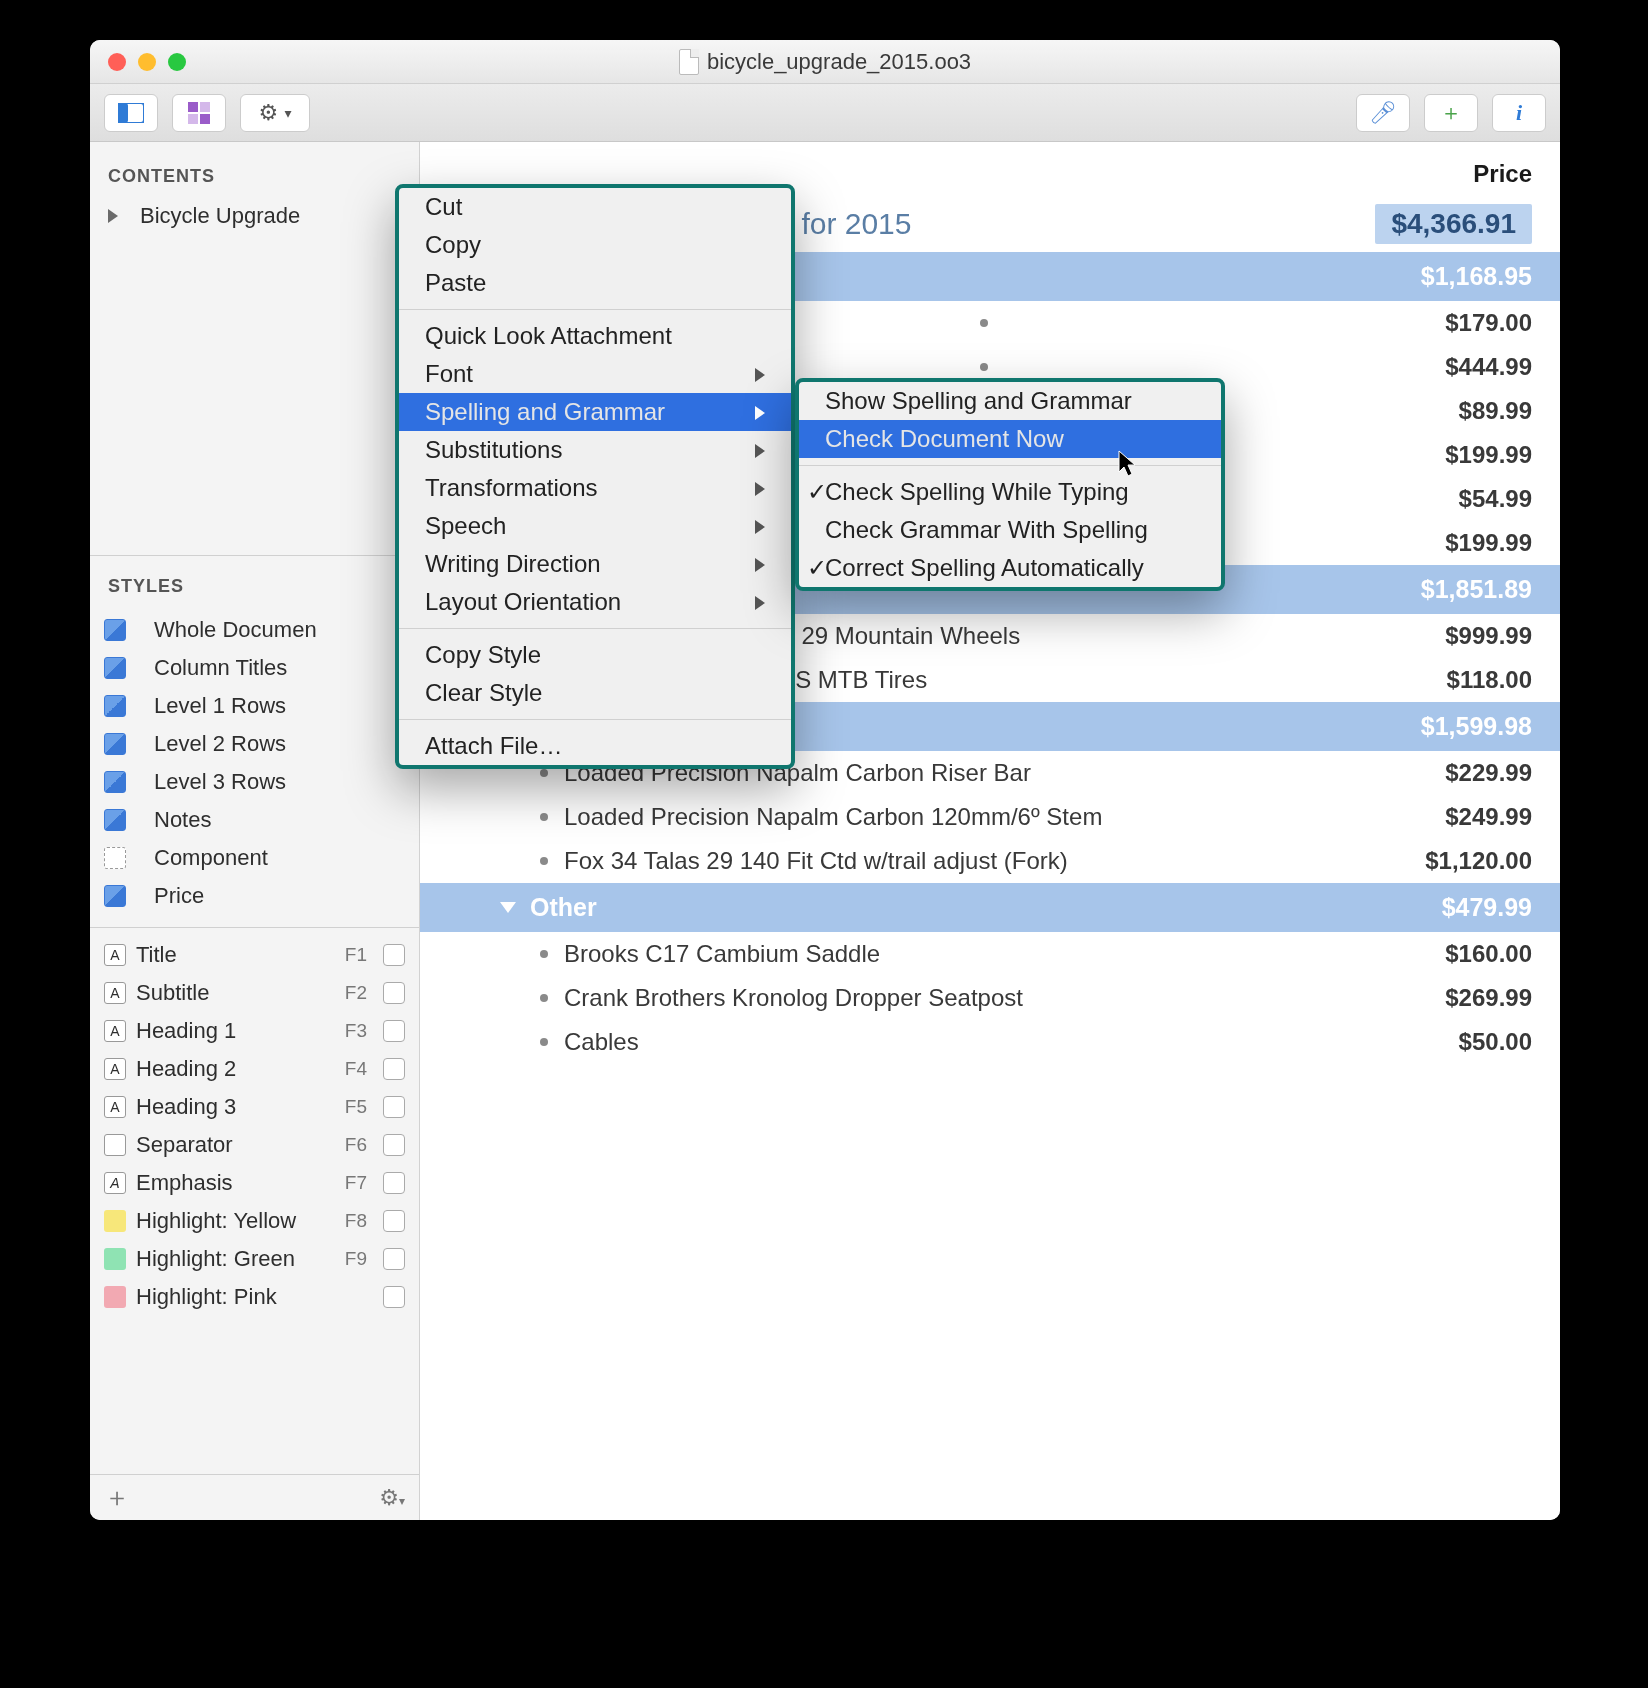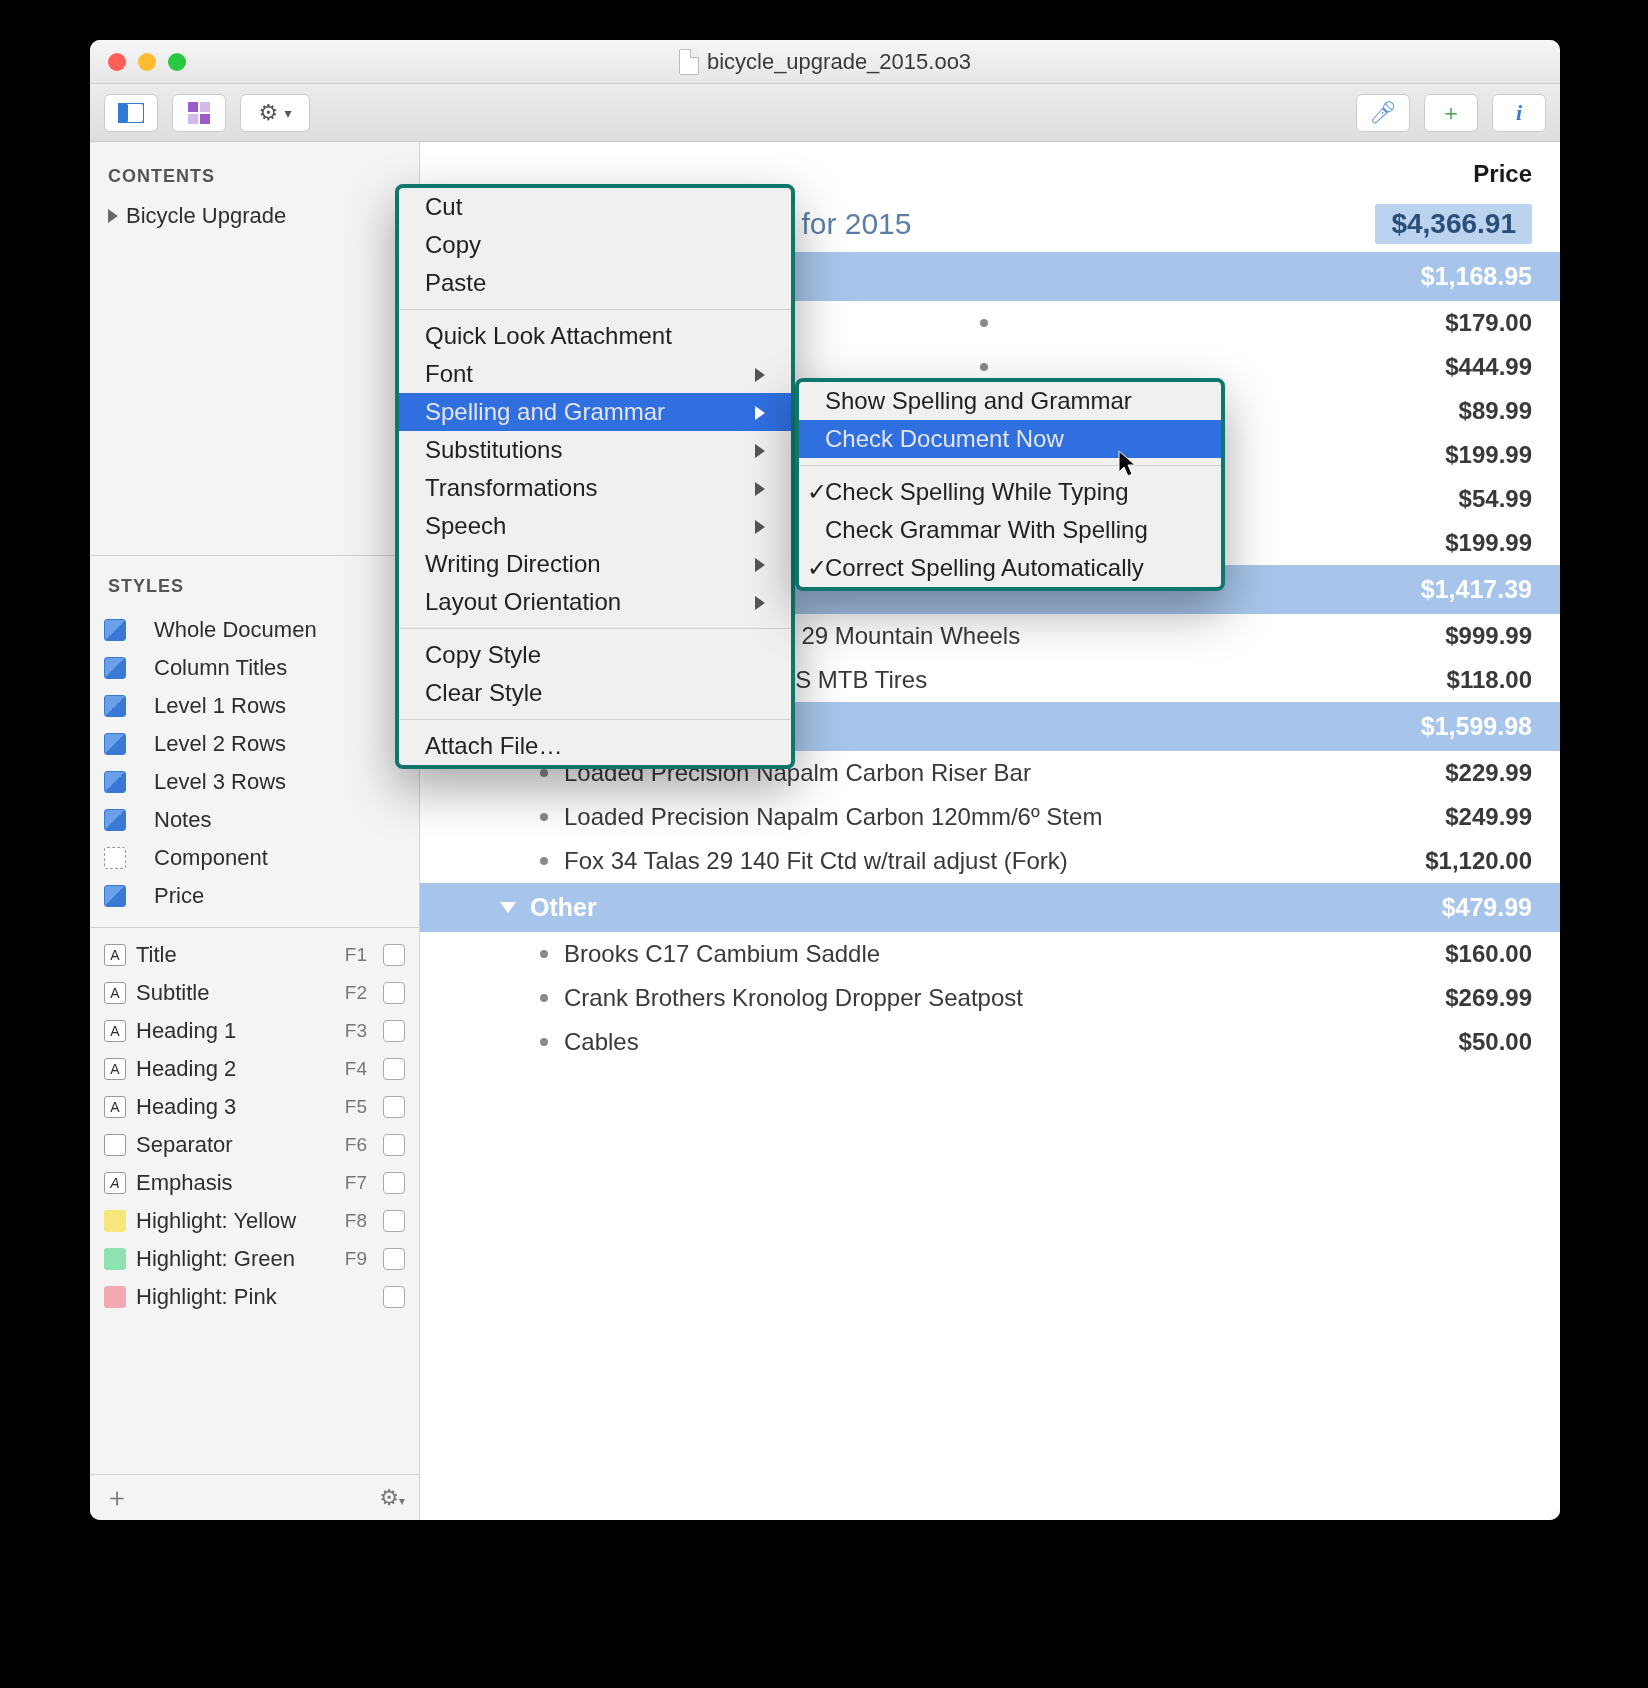--- a/index.html
+++ b/index.html
@@ -24,21 +24,21 @@
     display:flex; align-items:center; padding:0 14px; gap:14px;
   }
   .tbtn { background:#fff; border:1px solid #ccc; border-radius:6px; height:38px; min-width:54px;
     display:flex; align-items:center; justify-content:center; font-size:22px; color:#555;}
   .tbtn.blue{color:#2f7bd6;}
   .tbtn.purple{color:#9a5cc9;}
   .toolbar .spacer{flex:1;}
   .body { flex:1; display:flex; overflow:hidden; }
   .sidebar { width: 330px; background:#f4f4f4; border-right:1px solid #d2d2d2; display:flex; flex-direction:column; font-size:22px; color:#2e2e2e;}
   .side-sec-title{ font-size:18px; letter-spacing:1px; color:#555; padding:24px 18px 10px; font-weight:600;}
-  .contents-item{ display:flex; align-items:center; gap:8px; padding:6px 18px; }
+  .contents-item{ display:flex; align-items:center; gap:22px; padding:6px 18px; }
   .tri{ width:0;height:0;border-top:7px solid transparent;border-bottom:7px solid transparent;border-left:10px solid #6a6a6a;}
   .styles-list{ padding:4px 0; }
   .style-row{ display:flex; align-items:center; gap:28px; padding:6px 14px; }
   .sq{ width:22px; height:22px; border:1px solid #999; border-radius:3px; background:#fff; display:flex; align-items:center; justify-content:center; font-size:14px;}
   .sq.blue{background:linear-gradient(135deg,#6aa0e8 50%,#3a78d6 50%); border-color:#3a78d6;}
   .sq.dash{border:1px dashed #999; background:#fff;}
   .fmt-list{ border-top:1px solid #d0d0d0; margin-top:8px; padding-top:8px;}
   .fmt-row{ display:flex; align-items:center; gap:10px; padding:6px 14px;}
   .fmt-row .key{margin-left:auto; color:#777; font-size:19px; padding-right:6px;}
   .chk{ width:22px; height:22px; border:1px solid #aaa; border-radius:4px; background:#fff;}
@@ -269,21 +269,21 @@
             <span class="price">$54.99</span>
           </div>
           <div class="row item">
             <span class="dot"></span>
             <span>R 10-speed MTB Cassette</span>
             <span class="price">$199.99</span>
           </div>
           <div class="row group">
             <span class="chev"></span>
             <span>Wheels</span>
-            <span class="price">$1,417.39</span>
+            <span class="price">$1,851.89</span>
           </div>
           <div class="row item">
             <span class="dot"></span>
             <span>Mavic CrossMax SLR 29 Mountain Wheels</span>
             <span class="price">$999.99</span>
           </div>
           <div class="row item">
             <span class="dot"></span>
             <span>WTB Weirwolf AM TCS MTB Tires</span>
             <span class="price">$118.00</span>

